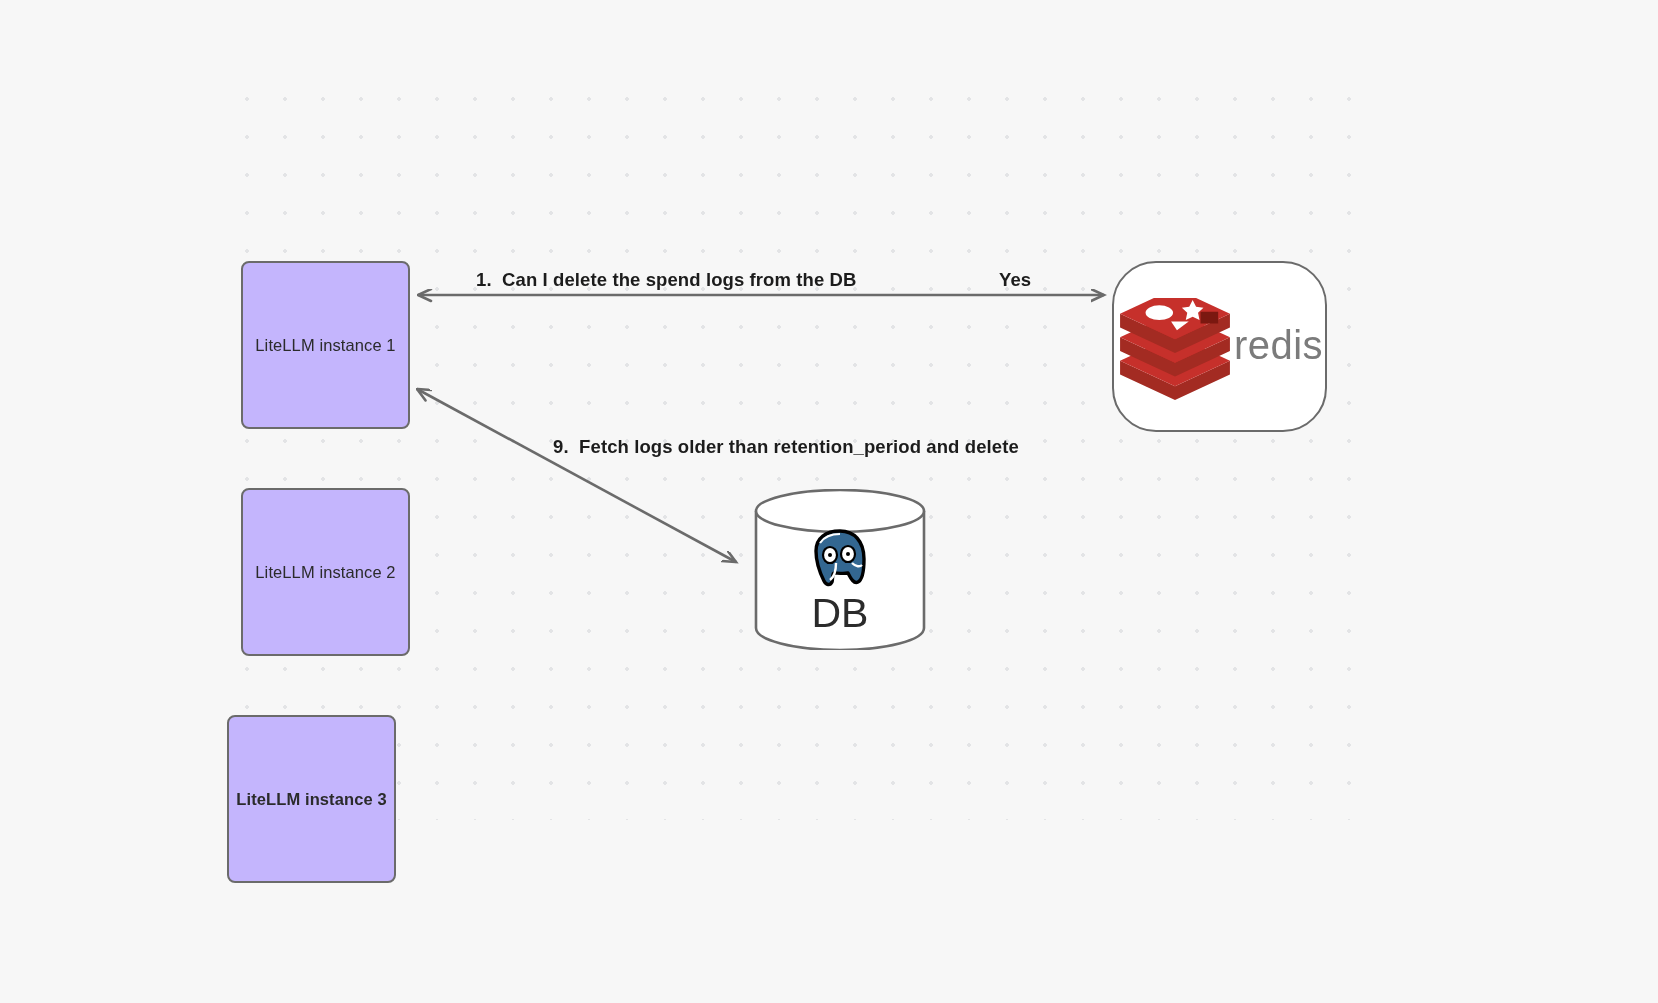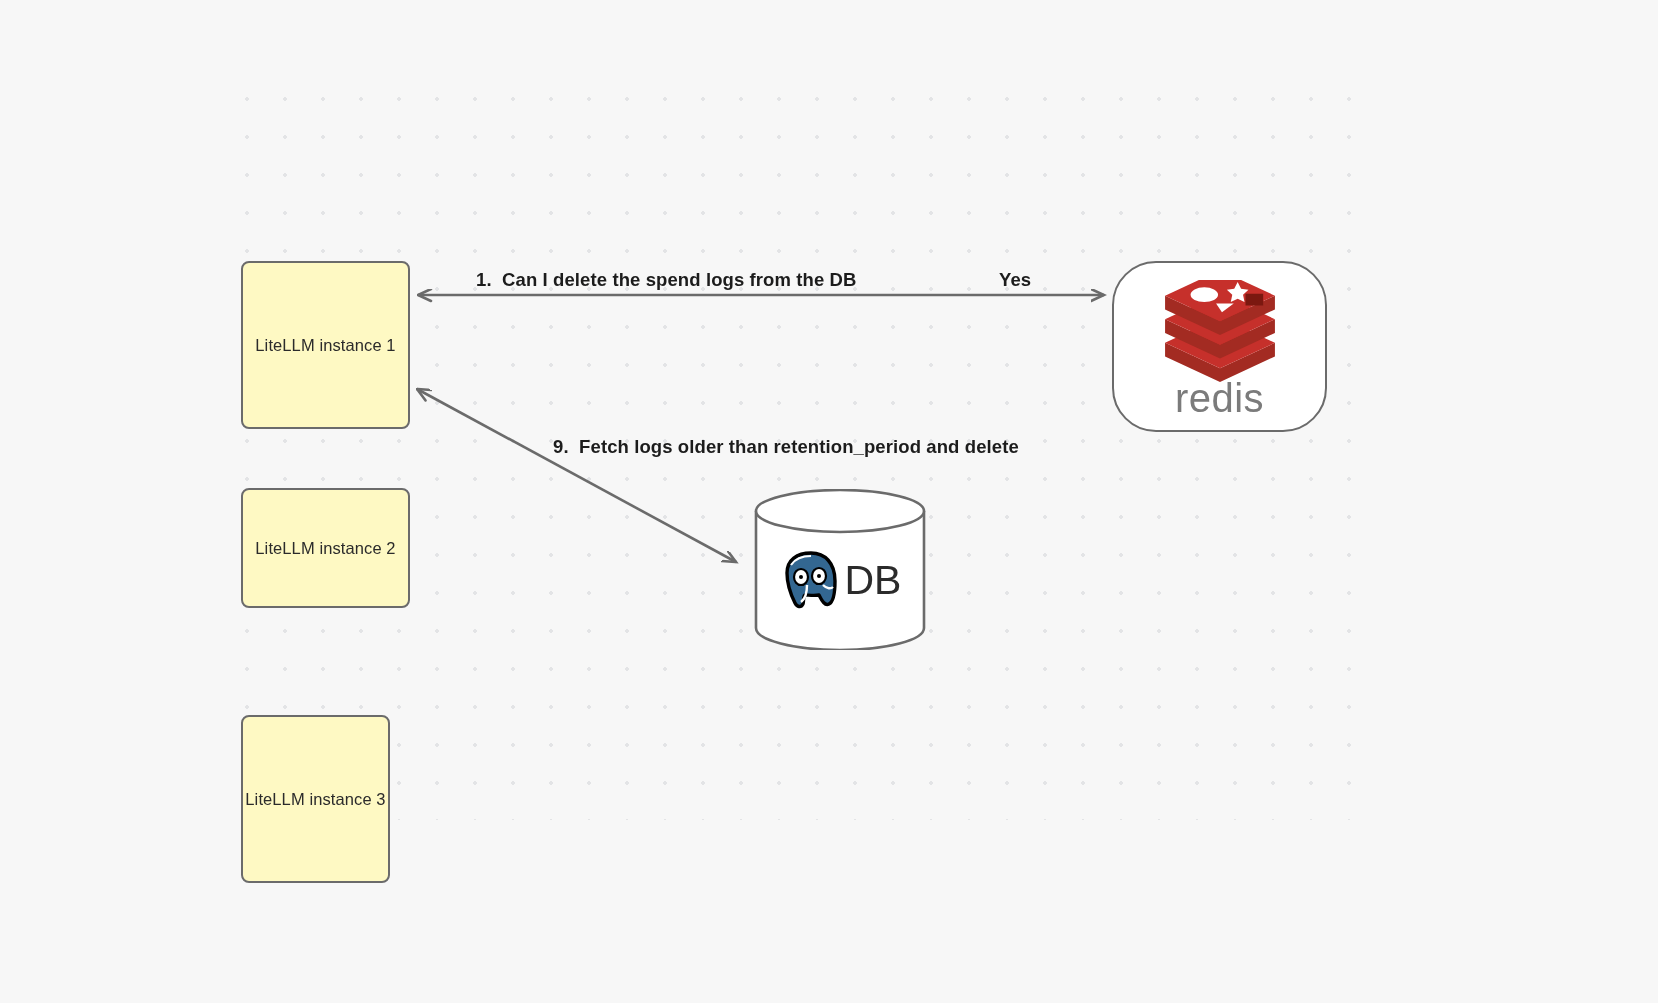--- a/index.html
+++ b/index.html
@@ -22,47 +22,46 @@
     width: 1140px;
     height: 756px;
     background-image: radial-gradient(#e3e4e6 1.9px, transparent 2.1px);
     background-size: 38px 38px;
     background-position: 16px 16px;
     pointer-events: none;
   }
   .node-box {
     position: absolute;
     box-sizing: border-box;
-    background: #fef9c3;
+    background: #c4b5fd;
     border: 2.6px solid #6b6b6b;
     border-radius: 8px;
     display: flex;
     align-items: center;
     justify-content: center;
   }
   .node-label {
     font-size: 16.5px;
     color: #2b2b2b;
     font-family: "Liberation Sans", sans-serif;
     letter-spacing: 0.1px;
   }
   #node-litellm-1 { left: 241px; top: 261px; width: 169px; height: 168px; }
-  #node-litellm-2 { left: 241px; top: 488px; width: 169px; height: 120px; }
-  #node-litellm-3 { left: 241px; top: 715px; width: 149px; height: 168px; }
+  #node-litellm-2 { left: 241px; top: 488px; width: 169px; height: 168px; }
+  #node-litellm-3 { left: 227px; top: 715px; width: 169px; height: 168px; font-weight: bold; }
 
   #node-redis {
     position: absolute;
     left: 1112px; top: 261px;
     width: 215px; height: 171px;
     box-sizing: border-box;
     background: #ffffff;
     border: 2.6px solid #6b6b6b;
     border-radius: 44px;
     display: flex;
-    flex-direction: column;
     align-items: center;
     justify-content: center;
   }
   #redis-logo { width: 118px; height: 102px; display:block; margin-top: 4px;}
   #redis-wordmark {
     font-family: "Liberation Sans", sans-serif;
     font-size: 40px;
     font-weight: 400;
     color: #7b7b7b;
     letter-spacing: 0.5px;
@@ -81,20 +80,21 @@
     display: flex;
     align-items: center;
     justify-content: center;
   }
   #db-content {
     position: relative;
     display: flex;
     align-items: center;
     gap: 2px;
     margin-top: 22px;
+    flex-direction: column;
   }
   #pg-logo { width: 64px; height: 64px; display:block; }
   #db-text {
     font-family: "Liberation Sans", sans-serif;
     font-size: 41px;
     color: #2b2b2b;
     letter-spacing: 0px;
     line-height: 1;
   }
 

